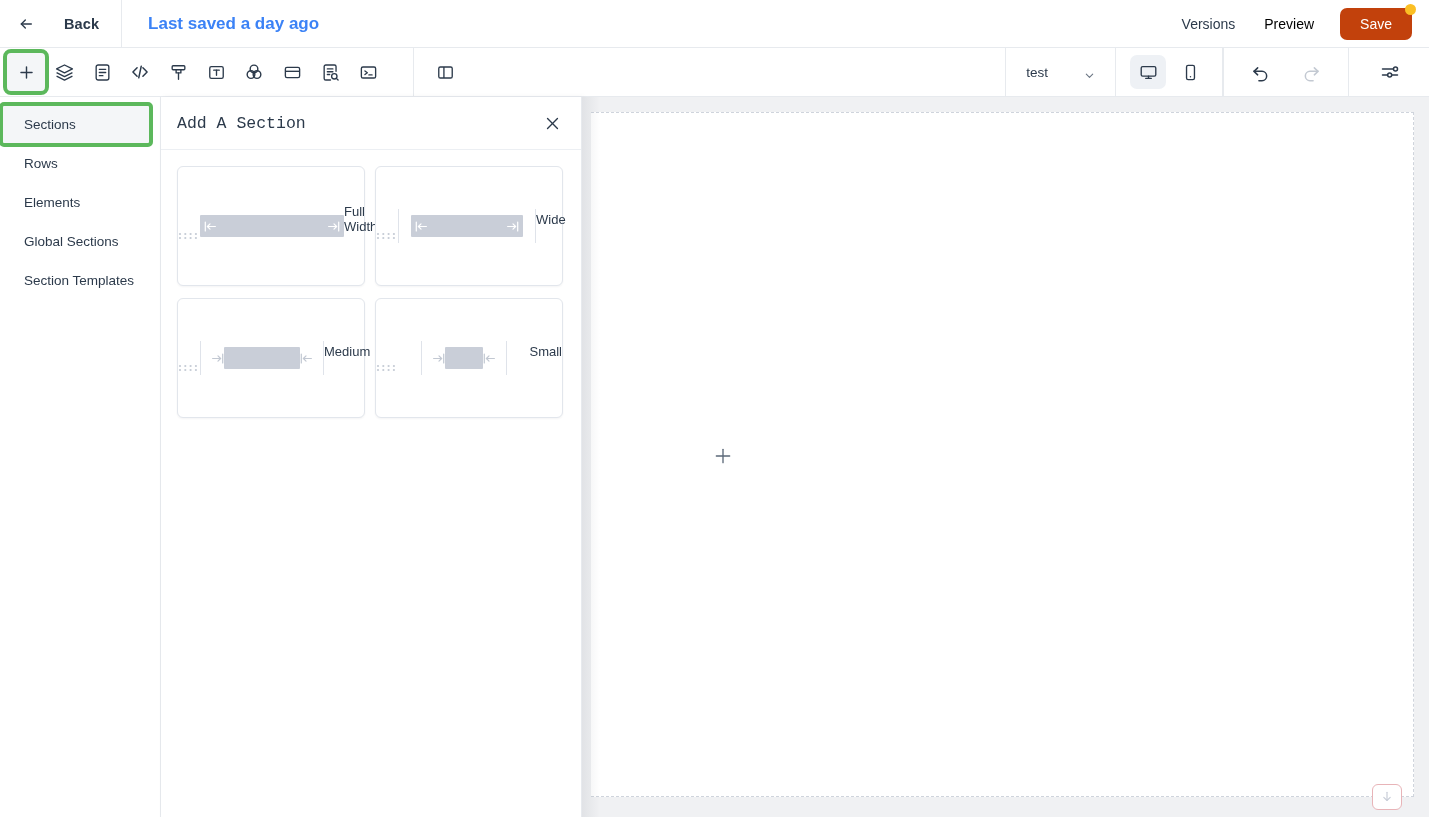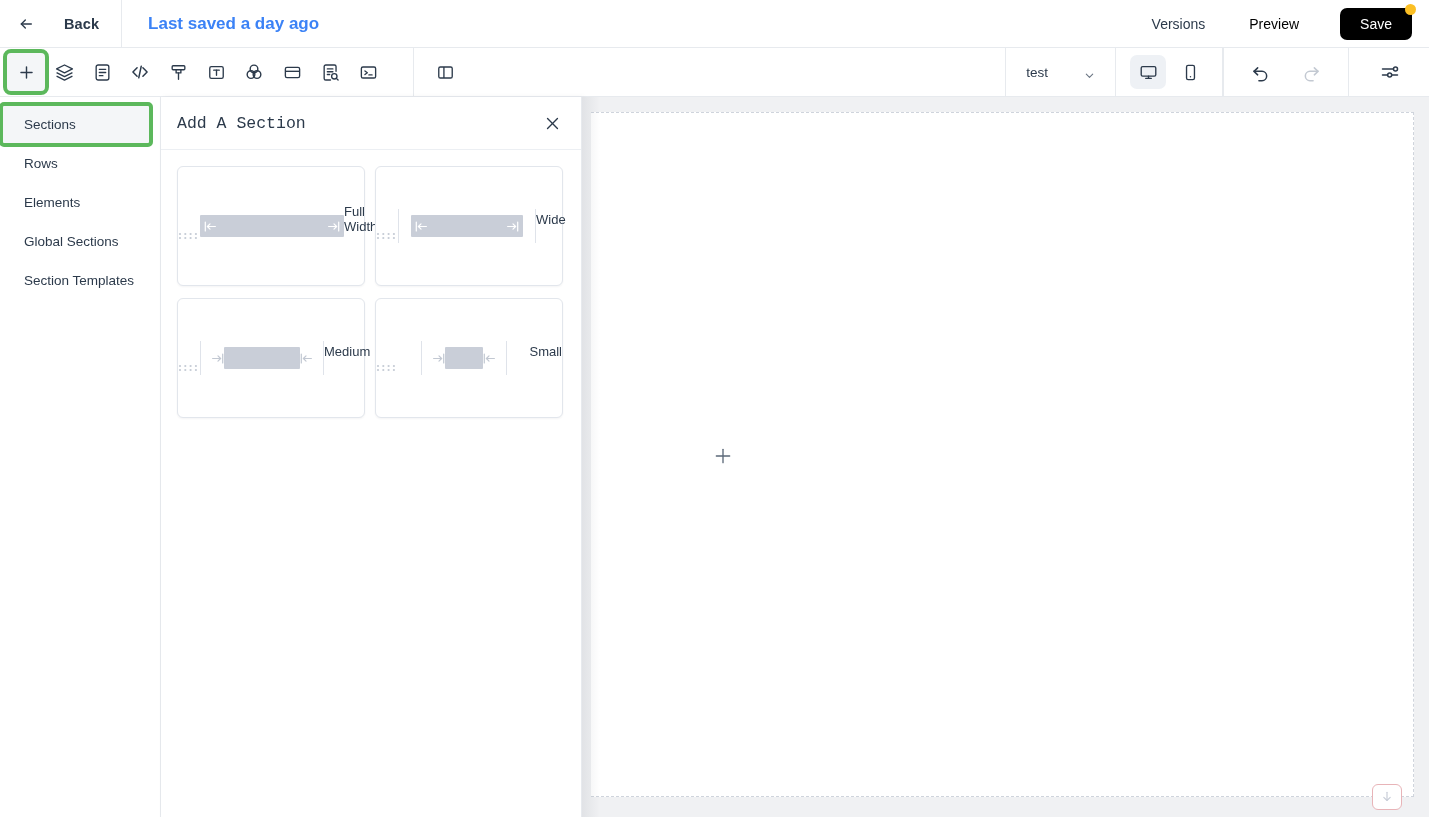--- a/index.html
+++ b/index.html
@@ -22,27 +22,27 @@
   .back-zone {
     display: flex; align-items: center; gap: 30px;
     height: 48px; padding: 0 22px 0 18px;
     border-right: 1px solid #e7eaee;
     cursor: pointer;
   }
   .back-arrow { display: block; width: 16px; height: 16px; color: #2c3a4b; }
   .back-label { font-size: 14.5px; font-weight: 700; color: #2c3a4b; letter-spacing: .1px; }
   .saved-text { font-size: 17px; color: #3b82f6; margin-left: 26px; font-weight: 700; }
   .header-right {
-    margin-left: auto; display: flex; align-items: center; gap: 16px; padding-right: 17px;
+    margin-left: auto; display: flex; align-items: center; gap: 1px; padding-right: 17px;
   }
   .versions-link { font-size: 14px; color: #2c3a4b; cursor: pointer; padding: 0 14px; }
   .preview-link { font-size: 14px; color: #000000; cursor: pointer; padding: 0 14px; }
   .save-wrap { position: relative; margin-left: 11px; }
   .save-button {
-    background: #000000; color: #fff; border: none; border-radius: 7px;
+    background: #c2410c; color: #fff; border: none; border-radius: 7px;
     font-size: 14px; font-family: inherit; font-weight: 400;
     padding: 0 20px; height: 32px; cursor: pointer;
   }
   .save-badge {
     position: absolute; top: -4px; right: -4px;
     width: 11px; height: 11px; border-radius: 50%;
     background: #fbbf24;
   }
 
   

